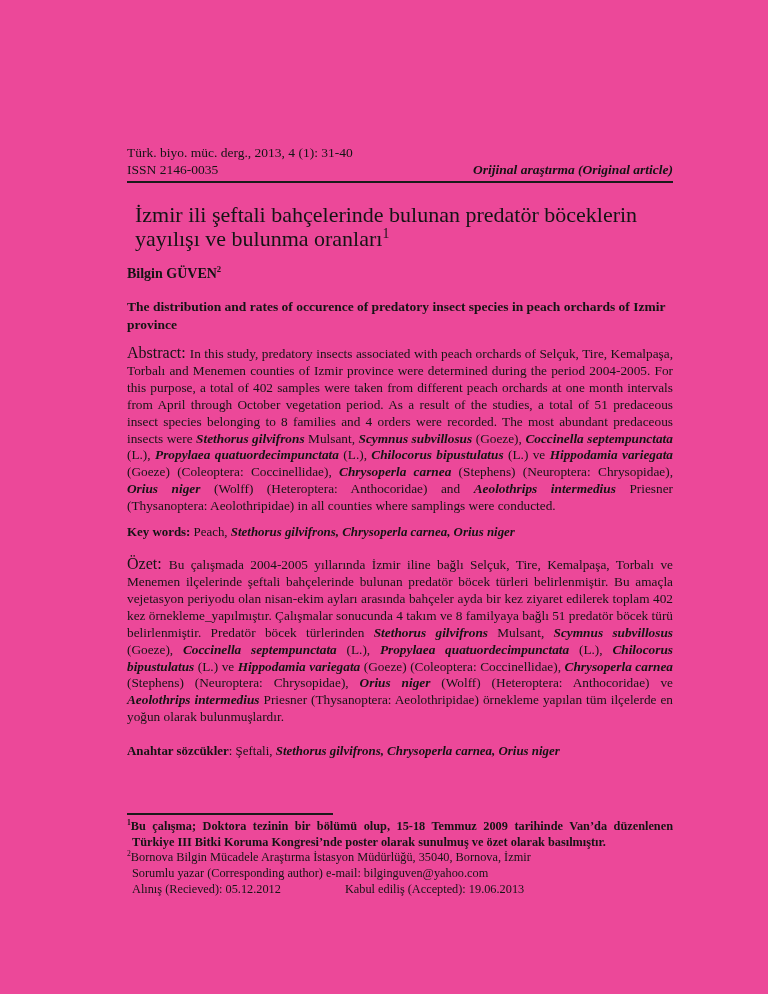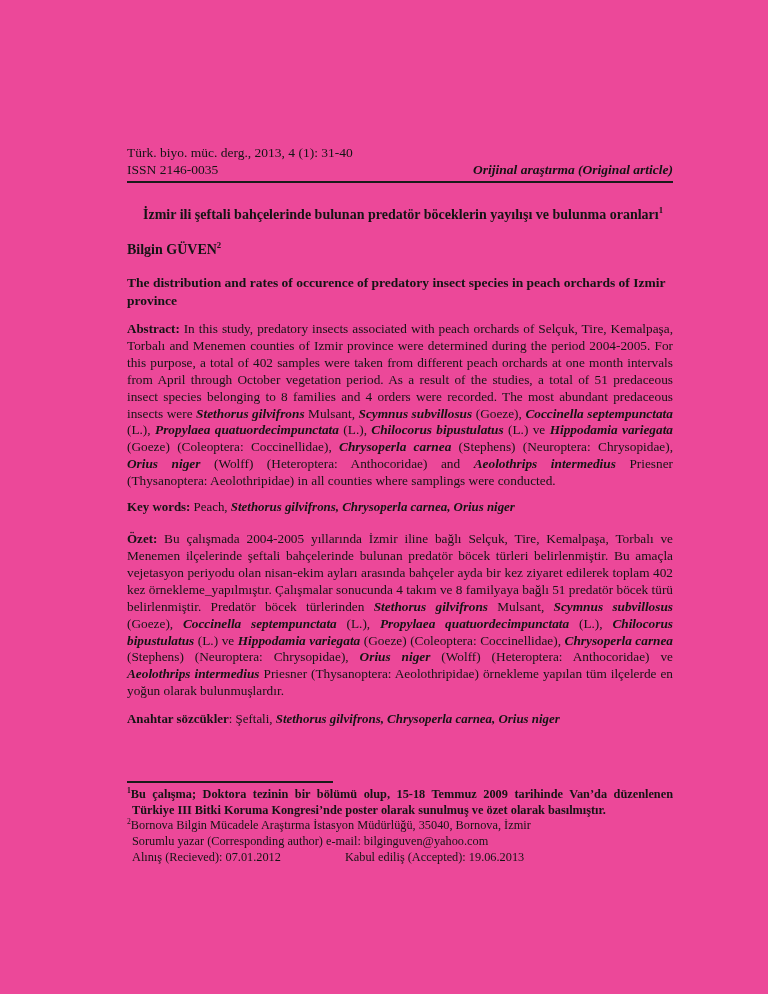--- a/index.html
+++ b/index.html
@@ -16,32 +16,32 @@
     margin-left:127px;
     width:546px;
     padding-top:144px;
     box-sizing:content-box;
   }
   
   .jheader{font-size:13.5px;line-height:17px;border-bottom:2px solid #1a1a1a;padding-bottom:3px;}
   .jheader-row2{display:flex;justify-content:space-between;align-items:baseline;}
   .article-type{font-weight:bold;font-style:italic;}
   
-  .title{margin:20px 0 0 16px;font-size:14px;font-weight:bold;line-height:24px;}
+  .title{margin:20px 0 0 8px;font-size:22px;font-weight:normal;line-height:24px;}
   .author{margin:15px 0 0 0;font-size:14px;font-weight:bold;}
   .entitle{margin:16px 0 0 0;font-size:13.5px;font-weight:bold;line-height:17.5px;font-family:Liberation Serif, serif;}
   
   .body-par{margin:12px 0 0 0;font-size:13.3px;line-height:16.9px;text-align:justify;}
   .ozet-par{margin-top:16px;}
   .kw{margin:9px 0 0 0;font-size:12.9px;line-height:16px;}
-  .kw2{margin-top:11px;}
+  .kw2{margin-top:17px;}
   sup{font-size:0.62em;vertical-align:super;line-height:0;}
   .sg-b{font-weight:bold;}
   .sg-i{font-style:italic;font-weight:bold;}
-  .sg-lead{font-weight:bold;font-size:13px;}
+  .sg-lead{font-weight:normal;font-size:16px;}
   .sg-gap{margin-left:64px;}
   
   .footnotes{margin-top:54px;}
   .fn-rule{width:206px;border-top:2px solid #1a1a1a;margin:0 0 4px 0;}
   .fn{margin:0;font-size:12.3px;line-height:15.6px;}
   .fn-just{text-align:justify;font-weight:bold;}
   .fn-hang{padding-left:5px;text-indent:-5px;}
   .fn-ind{padding-left:5px;}
 </style>
 </head>
@@ -70,17 +70,17 @@
 
     <p class="body-par ozet-par"><span class="sg-lead">Özet: </span><span>Bu çalışmada 2004-2005 yıllarında İzmir iline bağlı Selçuk, Tire, Kemalpaşa, Torbalı ve Menemen ilçelerinde şeftali bahçelerinde bulunan predatör böcek türleri belirlenmiştir. Bu amaçla vejetasyon periyodu olan nisan-ekim ayları arasında bahçeler ayda bir kez ziyaret edilerek toplam 402 kez örnekleme_yapılmıştır. Çalışmalar sonucunda 4 takım ve 8 familyaya bağlı 51 predatör böcek türü belirlenmiştir. Predatör böcek türlerinden </span><span class="sg-i">Stethorus gilvifrons</span><span> Mulsant, </span><span class="sg-i">Scymnus subvillosus</span><span> (Goeze), </span><span class="sg-i">Coccinella septempunctata</span><span> (L.), </span><span class="sg-i">Propylaea quatuordecimpunctata</span><span> (L.), </span><span class="sg-i">Chilocorus bipustulatus</span><span> (L.) ve </span><span class="sg-i">Hippodamia variegata</span><span> (Goeze) (Coleoptera: Coccinellidae), </span><span class="sg-i">Chrysoperla carnea</span><span> (Stephens) (Neuroptera: Chrysopidae), </span><span class="sg-i">Orius niger</span><span> (Wolff) (Heteroptera: Anthocoridae) ve </span><span class="sg-i">Aeolothrips intermedius</span><span> Priesner (Thysanoptera: Aeolothripidae) örnekleme yapılan tüm ilçelerde en yoğun olarak bulunmuşlardır.</span></p>
 
     <p class="kw kw2"><span class="sg-b">Anahtar sözcükler</span><span>: Şeftali, </span><span class="sg-i">Stethorus gilvifrons, Chrysoperla carnea, Orius niger</span></p>
 
     <div class="footnotes">
       <div class="fn-rule"></div>
       <p class="fn fn-just fn-hang"><sup>1</sup><span>Bu çalışma; Doktora tezinin bir bölümü olup, 15-18 Temmuz 2009 tarihinde Van’da düzenlenen Türkiye III Bitki Koruma Kongresi’nde poster olarak sunulmuş ve özet olarak basılmıştır.</span></p>
       <p class="fn fn-hang"><sup>2</sup><span>Bornova Bilgin Mücadele Araştırma İstasyon Müdürlüğü, 35040, Bornova, İzmir</span></p>
       <p class="fn fn-ind"><span>Sorumlu yazar (Corresponding author) e-mail: bilginguven@yahoo.com</span></p>
-      <p class="fn fn-ind"><span>Alınış (Recieved): 07.01.2012</span><span class="sg-gap">Kabul ediliş (Accepted): 19.06.2013</span></p>
+      <p class="fn fn-ind"><span>Alınış (Recieved): 05.12.2012</span><span class="sg-gap">Kabul ediliş (Accepted): 19.06.2013</span></p>
     </div>
 
   </div>
 </div>
 
 </body></html>

